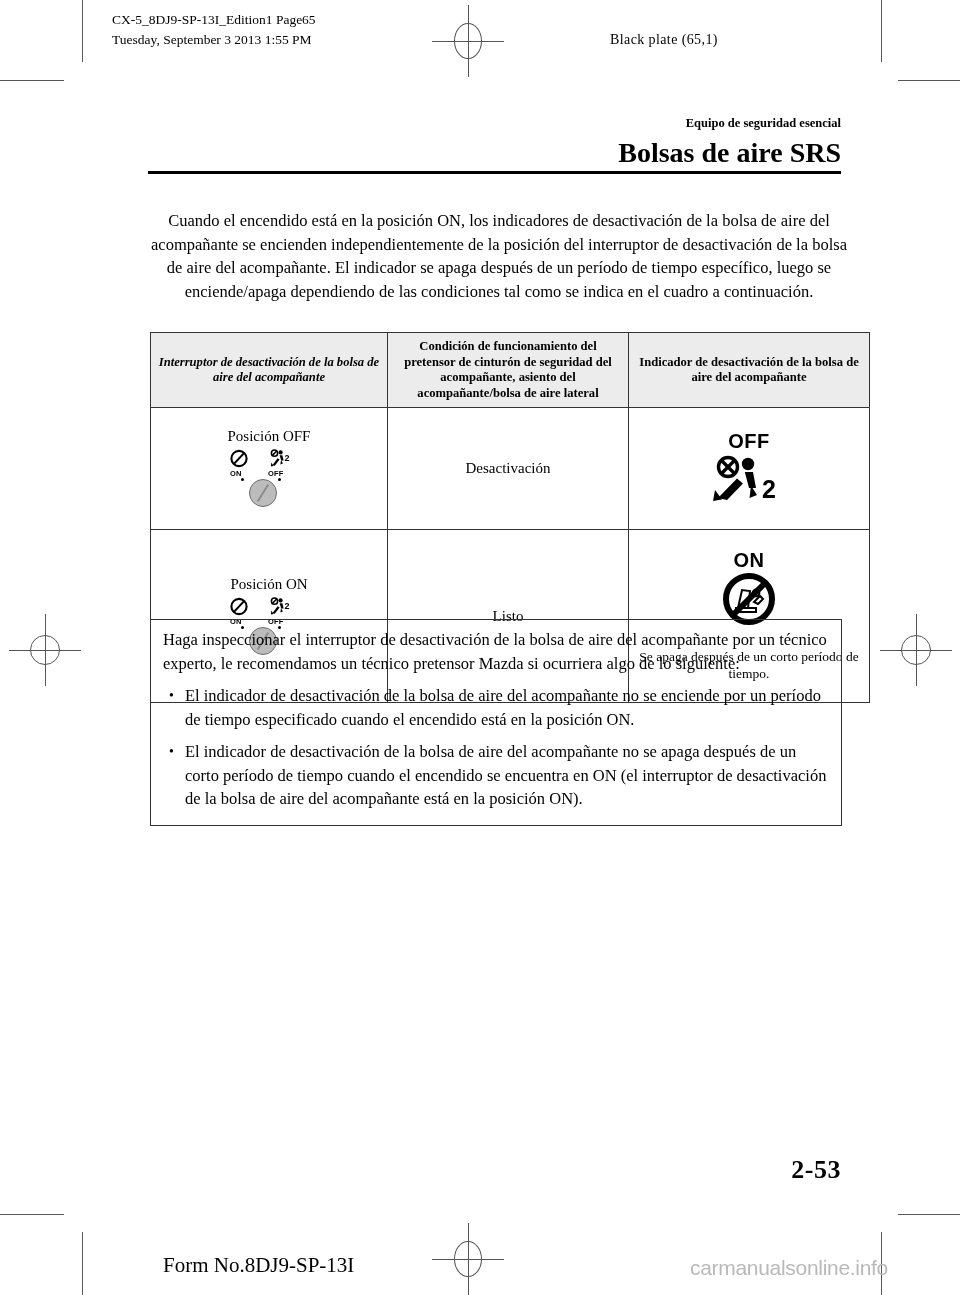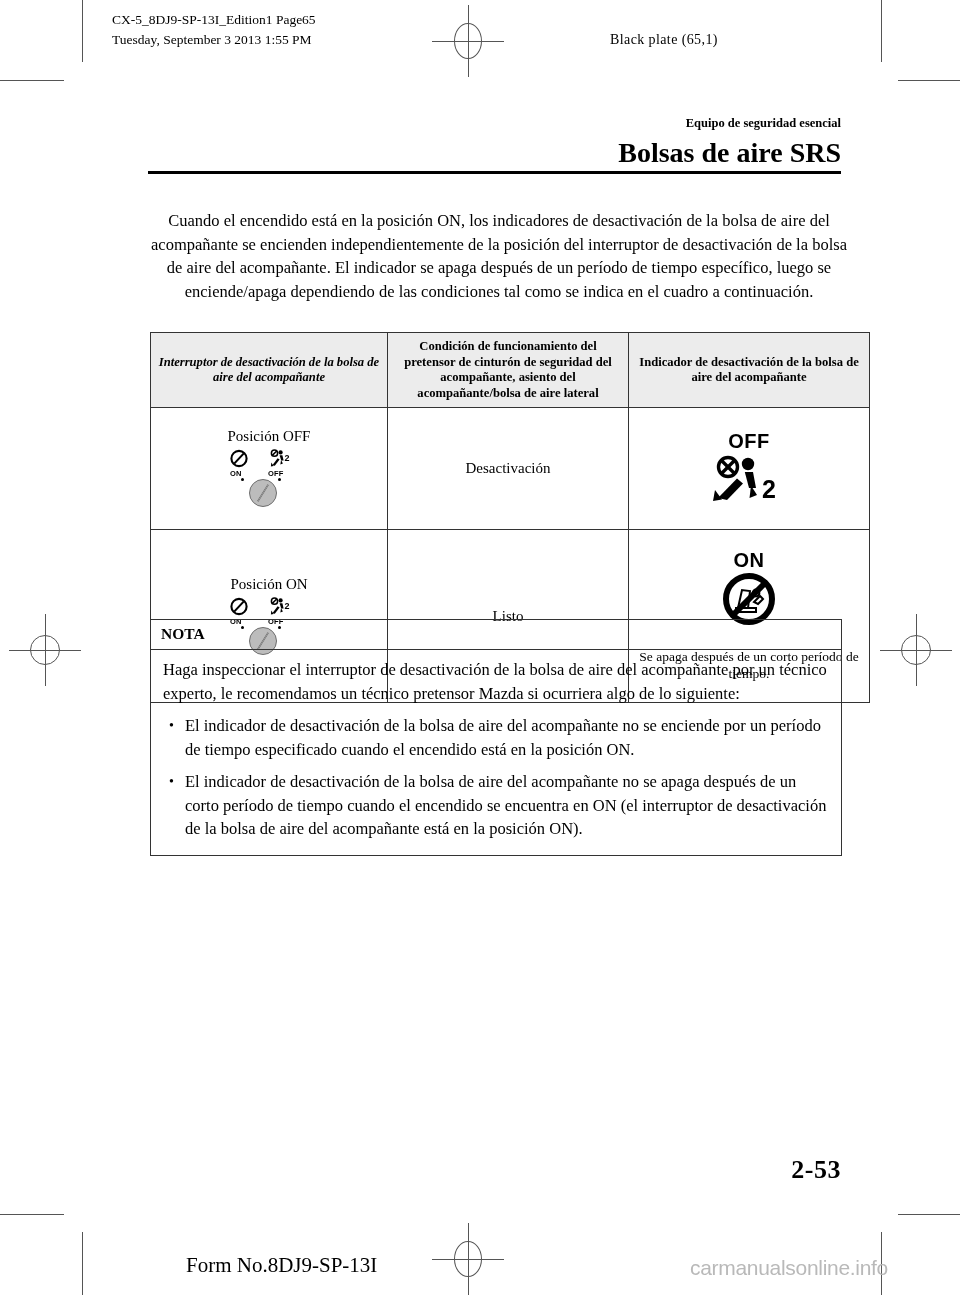--- a/index.html
+++ b/index.html
@@ -277,21 +277,20 @@
     font-size: 26px;
     font-weight: bold;
     letter-spacing: .5px;
   }
   .formno {
     position: absolute;
     left: 163px;
     top: 1253px;
     font-size: 21px;
     white-space: nowrap;
-    margin-left: 23px;
   }
   .watermark {
     position: absolute;
     left: 690px;
     top: 1256px;
     font-family: "Liberation Sans", sans-serif;
     font-size: 21px;
     color: #b9b9b9;
     letter-spacing: -.3px;
     white-space: nowrap;
@@ -449,21 +448,20 @@
             <line x1="11" y1="43" x2="43" y2="11" stroke="#000" stroke-width="6"></line>
           </svg>
           <div class="caption-small">Se apaga después de un corto período de tiempo.</div>
         </div>
       </td>
     </tr>
   </tbody>
 </table>
 
 <div class="nota">
-  <div class="nota-head">NOTA</div>
   <div class="nota-body">
     <p>Haga inspeccionar el interruptor de desactivación de la bolsa de aire del acompañante por un técnico experto, le recomendamos un técnico pretensor Mazda si ocurriera algo de lo siguiente:</p>
     <ul class="bullets">
       <li>El indicador de desactivación de la bolsa de aire del acompañante no se enciende por un período de tiempo especificado cuando el encendido está en la posición ON.</li>
       <li>El indicador de desactivación de la bolsa de aire del acompañante no se apaga después de un corto período de tiempo cuando el encendido se encuentra en ON (el interruptor de desactivación de la bolsa de aire del acompañante está en la posición ON).</li>
     </ul>
   </div>
 </div>
 
 <div class="folio">2-53</div>

